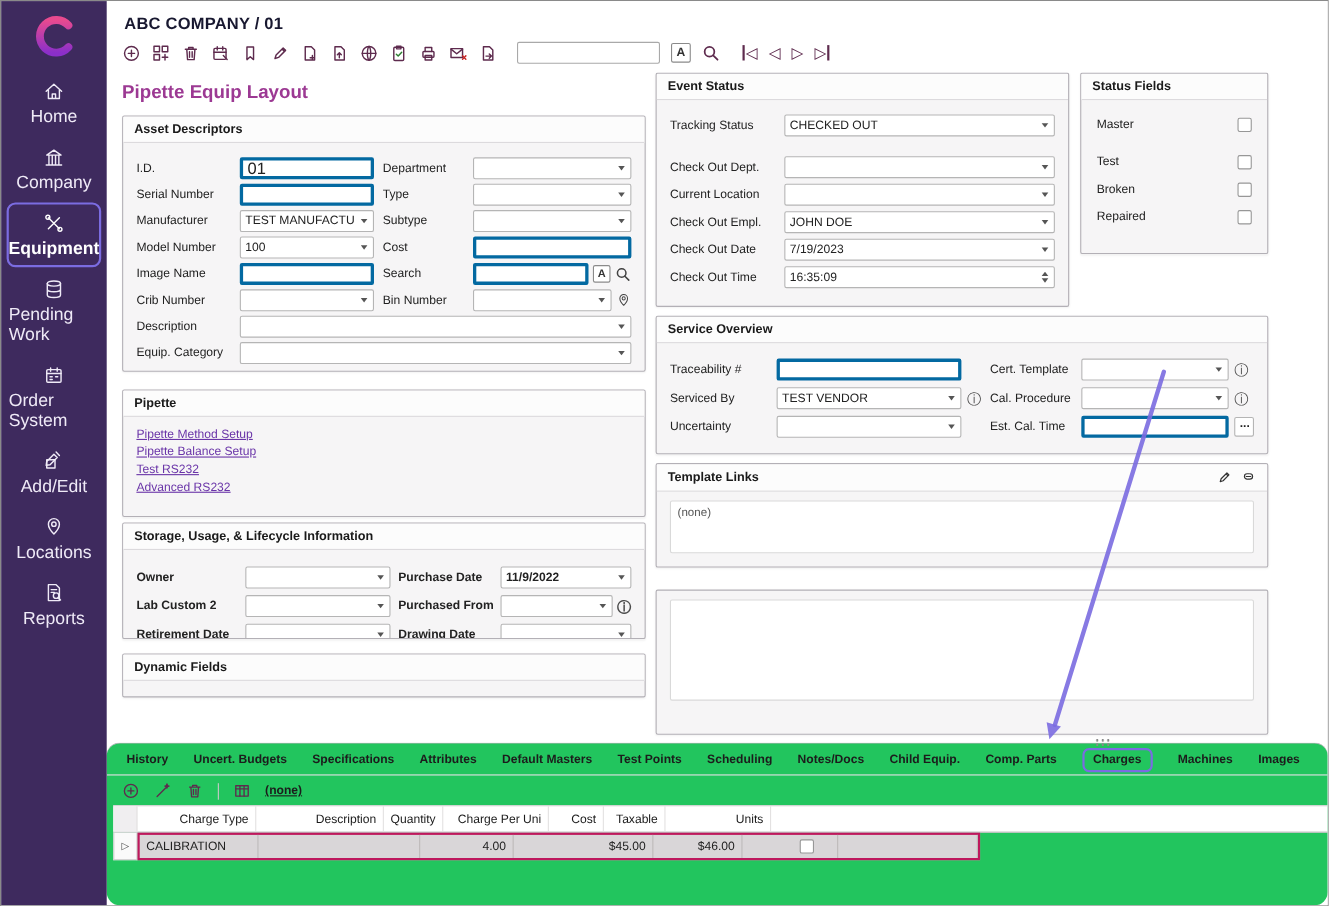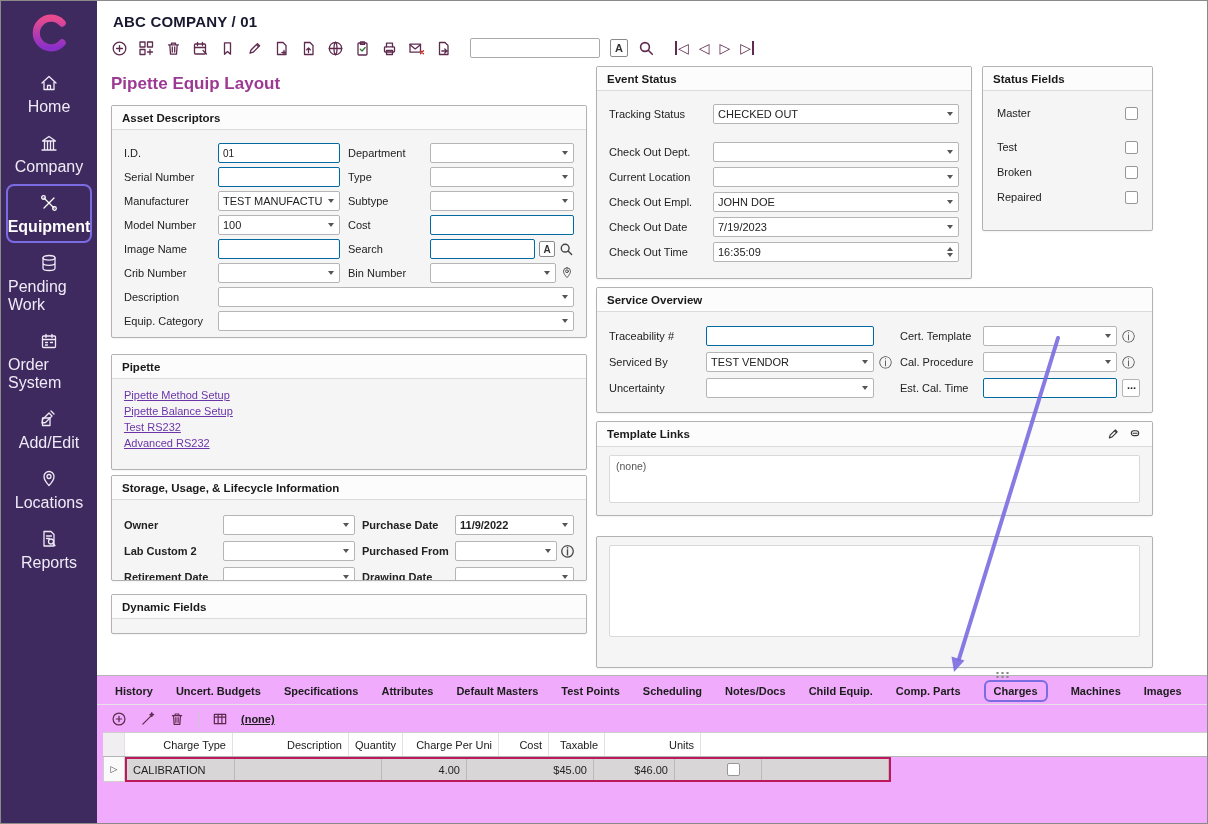--- a/index.html
+++ b/index.html
@@ -31,21 +31,21 @@
   
   .content { flex:1 1 auto; min-height:0; overflow:hidden; display:flex; gap:9px; padding:0 0 0 14px; }
   .left-col { width:476px; flex:none; }
   .right-col { width:557px; flex:none; }
   .page-heading { margin:8px 0 11px 0; font-size:17px; font-weight:bold; color:var(--heading,#9c3993); }
   .panel { border:1px solid #b3b0b6; background:#f6f5f6; border-radius:2px; box-shadow:0 1px 2px rgba(0,0,0,.05); overflow:hidden; }
   .panel-h { background:#fcfcfc; padding:5px 10px; font-weight:bold; font-size:11.5px; color:#1a1a1a;
              border-bottom:1px solid #dcdadd; display:flex; justify-content:space-between; align-items:center; min-height:24px; }
   .panel-b { padding:13px 12px 10px 12px; }
   .lb { font-size:11px; color:#222; white-space:nowrap; }
-  .tb { background:#fff; border:1px solid #0369a1; border-radius:2px; height:20px; font-size:10px; padding:0 4px;
+  .tb { background:#fff; border:3px solid #0369a1; border-radius:2px; height:20px; font-size:15px; padding:0 4px;
         display:flex; align-items:center; overflow:hidden; white-space:nowrap; }
   .sel { background:#fff; border:1px solid #b5b5b5; border-radius:2px; height:20px; font-size:11px; padding:0 5px 0 4px;
          display:flex; align-items:center; justify-content:space-between; gap:4px; overflow:hidden; cursor:pointer; }
   .sel-v { overflow:hidden; white-space:nowrap; }
   .car { flex:none; width:0; height:0; border-left:3.5px solid transparent; border-right:3.5px solid transparent; border-top:4px solid #555; }
   .hstack { display:flex; align-items:center; gap:4px; min-width:0; }
   .fill { flex:1 1 auto; min-width:0; }
   .info { font-size:13px; color:#4a4a4a; line-height:13px; cursor:pointer; }
   .dots { border:1px solid #b5b5b5; border-radius:2px; background:#fff; height:18px; padding:0 4px; font-weight:bold; line-height:10px; cursor:pointer; }
   .cb { width:13px; height:13px; border:1px solid #979797; border-radius:2px; background:#fff; flex:none; cursor:pointer; }
@@ -56,21 +56,21 @@
   .gap-after { margin-bottom:13px; }
   .g-service { display:grid; grid-template-columns:92px 168px 16px 78px 1fr 18px; column-gap:5px; row-gap:6px; align-items:center; }
   .links a { display:block; color:var(--link,#6a35a8); text-decoration:underline; font-size:11px; margin-bottom:4px; cursor:pointer; }
   .sf-row { display:flex; align-items:center; justify-content:space-between; padding:0 2px 0 2px; height:20px; margin-bottom:5px; }
   .spin { display:flex; flex-direction:column; gap:2px; flex:none; }
   .tri-u { width:0; height:0; border-left:3px solid transparent; border-right:3px solid transparent; border-bottom:4px solid #555; }
   .tri-d { width:0; height:0; border-left:3px solid transparent; border-right:3px solid transparent; border-top:4px solid #555; }
   .inset-box { margin:8px 12px 10px 12px; background:#fff; border:1px solid #d9d9d9; border-radius:2px; padding:4px 6px; color:#555; font-size:10.5px; }
   .collapse { font-weight:bold; color:#333; font-size:12px; cursor:pointer; line-height:8px; }
   
-  .bottom { flex:none; height:148px; border-top:1px solid #b7b5ba; background:#f0abfc; position:relative; }
+  .bottom { flex:none; height:148px; border-top:1px solid #b7b5ba; background:#22c55e; position:relative;border-radius:12px; }
   .grip { position:absolute; left:898px; top:-5px; width:16px; height:8px;
           background: radial-gradient(circle, #8a8a8a 1px, transparent 1.3px) 0 0 / 5px 4px repeat; }
   .tabs-row { display:flex; align-items:center; gap:23px; padding:9px 0 7px 18px; border-bottom:1px solid #e4e2e5; font-size:11px; font-weight:bold; color:#1c1c1c; }
   .tab { cursor:pointer; white-space:nowrap; }
   .tab.active { border:2px solid var(--accent,#7b6ce1); border-radius:6px; padding:3px 8px; margin:-5px 0; }
   .btoolbar { display:flex; align-items:center; gap:13px; padding:6px 0 5px 14px; color:var(--toolbar-icon,#5e2b4e); }
   .vsep { width:1px; height:15px; background:#c9c9c9; }
   .none-link { color:#1c1c1c; font-weight:bold; text-decoration:underline; font-size:11px; cursor:pointer; }
   .tbl { margin-left:6px; }
   .tblhead { display:flex; border-top:1px solid #cfcfcf; border-bottom:1px solid #b5b5b5; background:#fff;text-align:right; }

